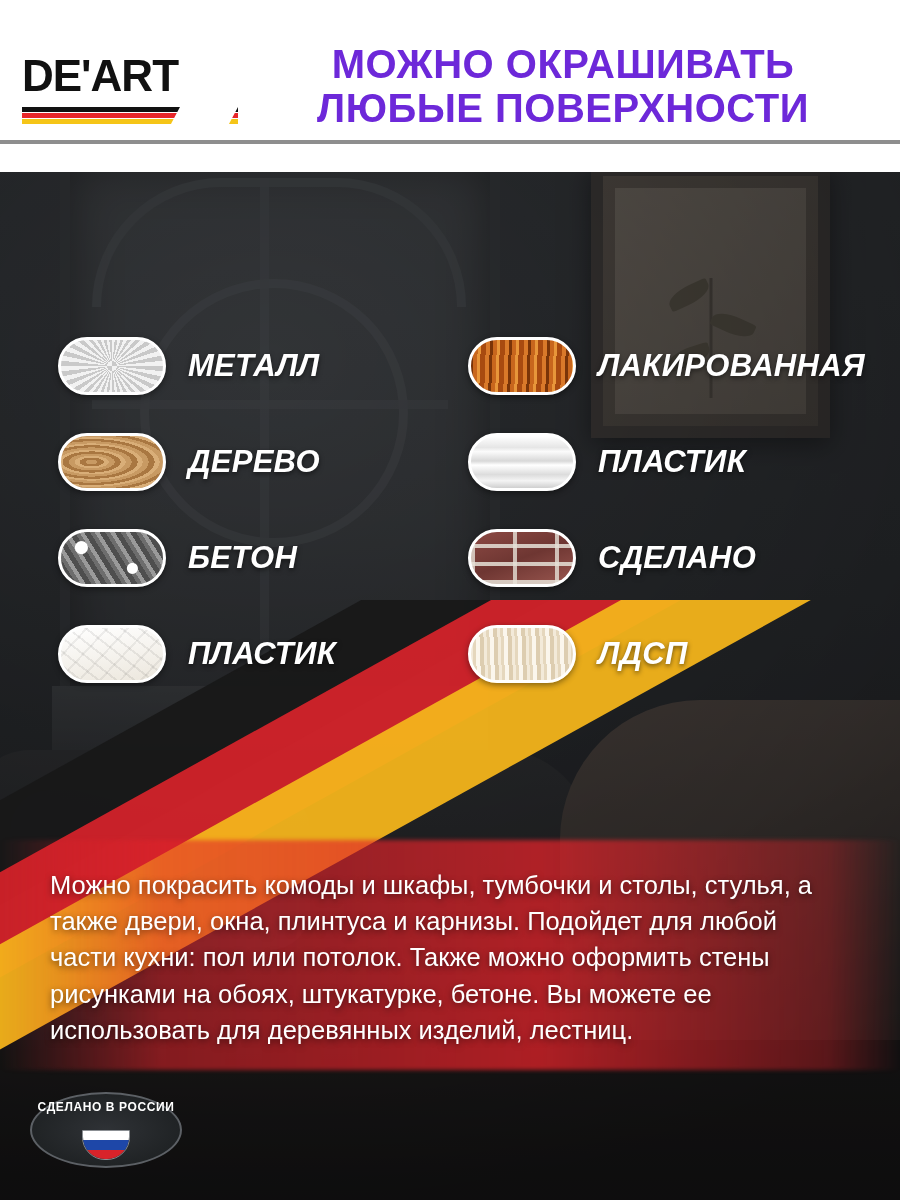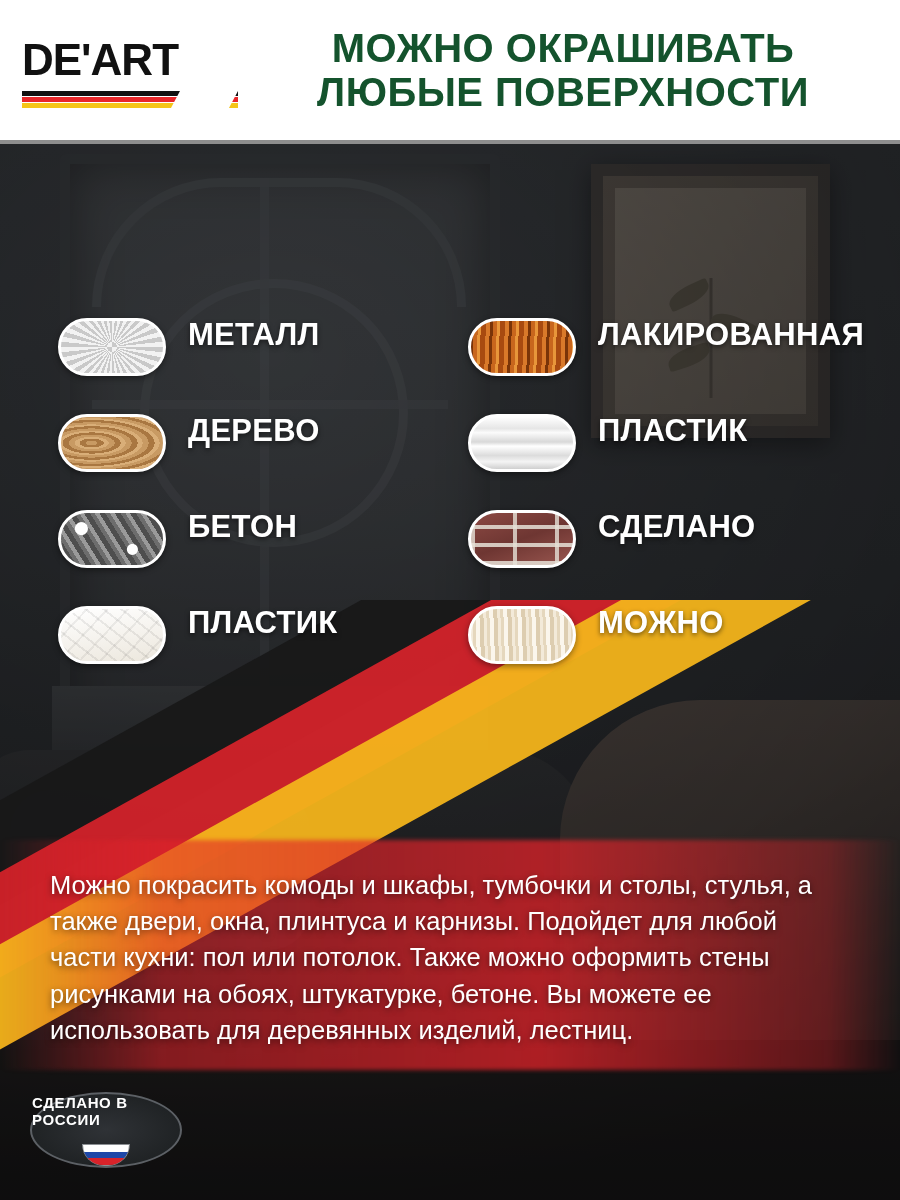--- a/index.html
+++ b/index.html
@@ -19,21 +19,21 @@
     height: 1200px;
     overflow: hidden;
     background: #1e1f21;
   }
 
   
   .header {
     position: absolute;
     top: 0; left: 0;
     width: 900px;
-    height: 140px;
+    height: 172px;
     background: #ffffff;
     display: flex;
     align-items: center;
     box-sizing: border-box;
     padding: 0 22px;
     z-index: 20;
   }
   .brand {
     width: 232px;
     flex: 0 0 232px;
@@ -72,21 +72,21 @@
     top: 0; right: 0;
     width: 58px;
     height: 17px;
     background: #ffffff;
     transform: skewX(-28deg);
     transform-origin: top right;
   }
   .header-title {
     flex: 1;
     text-align: center;
-    color: #14532d;
+    color: #6d28d9;
     font-size: 40px;
     font-weight: bold;
     line-height: 1.1;
     letter-spacing: 0.5px;
     padding-right: 6px;
   }
   .header-title .line { display: block; white-space: nowrap; }
   .header-rule {
     position: absolute;
     top: 140px; left: 0;
@@ -253,22 +253,23 @@
     z-index: 10;
     display: grid;
     grid-template-columns: 410px 430px;
     column-gap: 0;
     row-gap: 0;
     padding-left: 58px;
     box-sizing: border-box;
   }
   .surface {
     display: flex;
-    align-items: flex-start;
+    align-items: center;
     height: 96px;
+    font-style: italic;
   }
   .swatch {
     width: 108px;
     height: 58px;
     border-radius: 29px;
     border: 3px solid #ffffff;
     box-sizing: border-box;
     flex: 0 0 108px;
     overflow: hidden;
     position: relative;
@@ -367,21 +368,21 @@
     background: radial-gradient(ellipse at 50% 50%, #2f3236 0%, #202325 70%, #1a1c1e 100%);
     border-radius: 50%;
     border: 2px solid #5c6065;
     display: flex;
     flex-direction: column;
     align-items: center;
     justify-content: center;
   }
   .badge-text {
     color: #ffffff;
-    font-size: 15px;
+    font-size: 12px;
     font-weight: bold;
     letter-spacing: .6px;
     margin-bottom: 16px;
   }
   .badge-flag {
     width: 46px; height: 28px;
     border-radius: 0 0 23px 23px;
     overflow: hidden;
     display: flex;
     flex-direction: column;
@@ -479,21 +480,21 @@
       <div class="surface-label">СДЕЛАНО</div>
     </div>
 
     <div class="surface">
       <div class="swatch tex-paper"></div>
       <div class="surface-label">ПЛАСТИК</div>
     </div>
 
     <div class="surface">
       <div class="swatch tex-ldsp"></div>
-      <div class="surface-label">МОЖНО</div>
+      <div class="surface-label">ЛДСП</div>
     </div>
 
   </div>
 
   <div class="desc-bg"></div>
   <div class="desc">
     <div class="desc-text">Можно покрасить комоды и шкафы, тумбочки и столы, стулья, а также двери, окна, плинтуса и карнизы. Подойдет для любой части кухни: пол или потолок. Также можно оформить стены рисунками на обоях, штукатурке, бетоне. Вы можете ее использовать для деревянных изделий, лестниц.</div>
   </div>
 
   <div class="badge">

